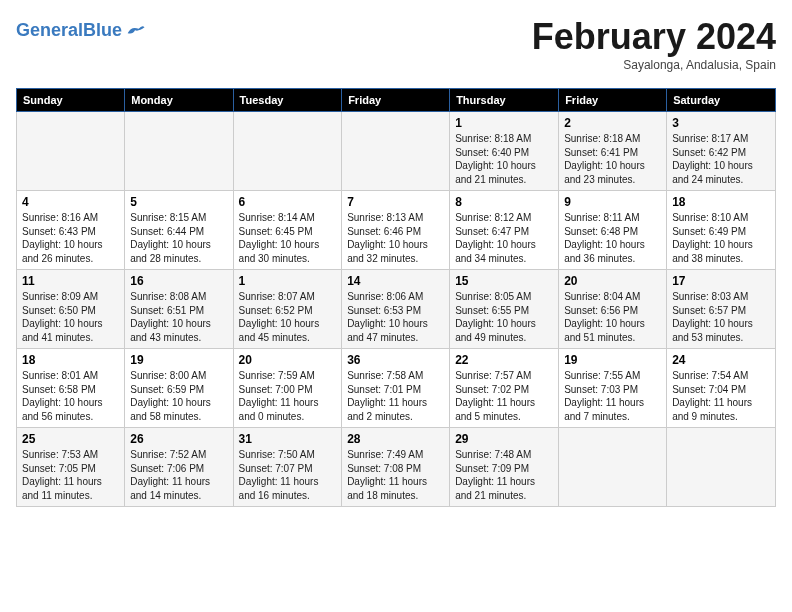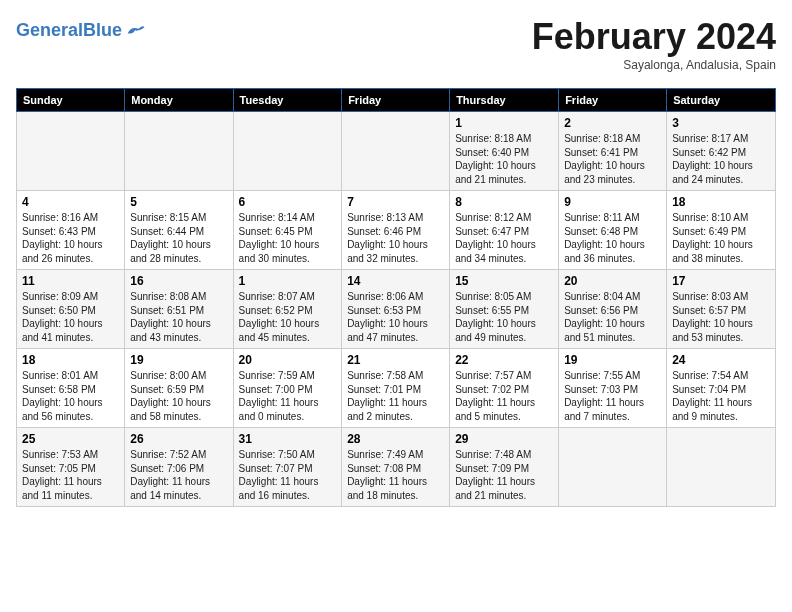--- a/index.html
+++ b/index.html
@@ -207,21 +207,21 @@
         </td>
         <td>
           <span class="day-number">19</span>
           <div class="day-details">Sunrise: 8:00 AM<br>Sunset: 6:59 PM<br>Daylight: 10 hours<br>and 58 minutes.</div>
         </td>
         <td>
           <span class="day-number">20</span>
           <div class="day-details">Sunrise: 7:59 AM<br>Sunset: 7:00 PM<br>Daylight: 11 hours<br>and 0 minutes.</div>
         </td>
         <td>
-          <span class="day-number">21</span>
+          <span class="day-number">36</span>
           <div class="day-details">Sunrise: 7:58 AM<br>Sunset: 7:01 PM<br>Daylight: 11 hours<br>and 2 minutes.</div>
         </td>
         <td>
           <span class="day-number">22</span>
           <div class="day-details">Sunrise: 7:57 AM<br>Sunset: 7:02 PM<br>Daylight: 11 hours<br>and 5 minutes.</div>
         </td>
         <td>
           <span class="day-number">19</span>
           <div class="day-details">Sunrise: 7:55 AM<br>Sunset: 7:03 PM<br>Daylight: 11 hours<br>and 7 minutes.</div>
         </td>

